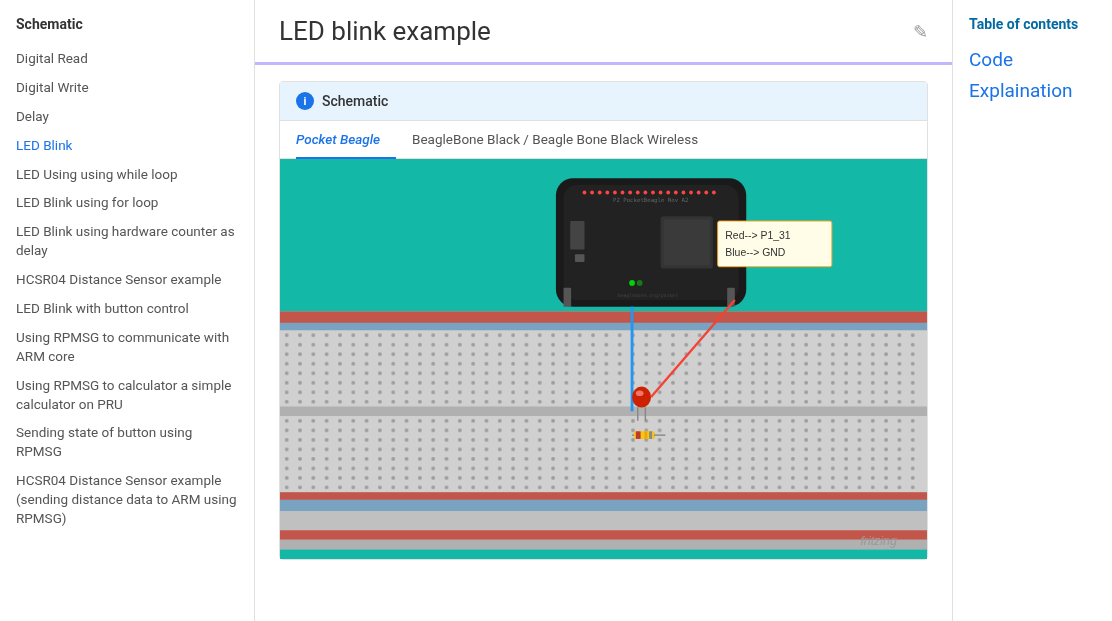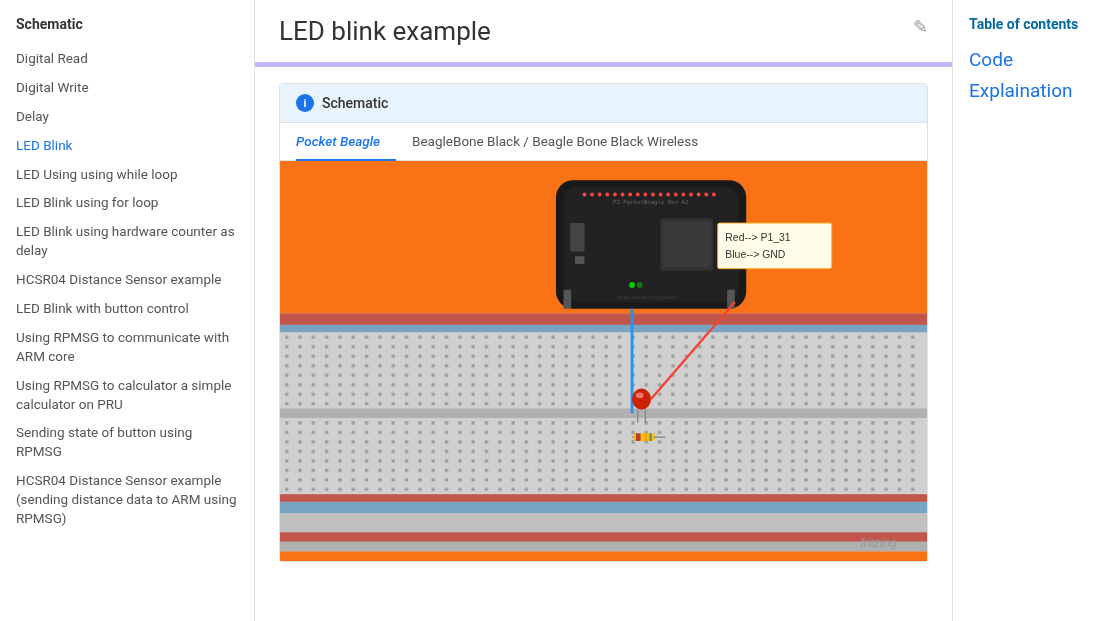--- a/index.html
+++ b/index.html
@@ -32,22 +32,23 @@
     #main {
       flex: 1;
       display: flex;
       flex-direction: column;
       overflow: hidden;
     }
 
     
     #header {
       display: flex;
+      align-items: center;
       padding: 16px 24px;
-      border-bottom: 5px solid #c4b5fd;
+      border-bottom: 3px solid #c4b5fd;
     }
     #header h1 {
       font-size: 26px;
       font-weight: 400;
       color: #333;
       flex: 1;
     }
     .edit-icon {
       color: #999;
       cursor: pointer;
@@ -108,21 +109,21 @@
     }
     .tab.active {
       color: #1a73e8;
       border-bottom-color: #1a73e8;
       font-weight: 500;
       font-style: italic;
     }
 
     
     .schematic-image-area {
-      background: #f97316;
+      background: #14b8a6;
       position: relative;
       overflow: hidden;
       height: 400px;
     }
 
     
     #toc {
       width: 160px;
       min-width: 160px;
       border-left: 1px solid #e0e0e0;

